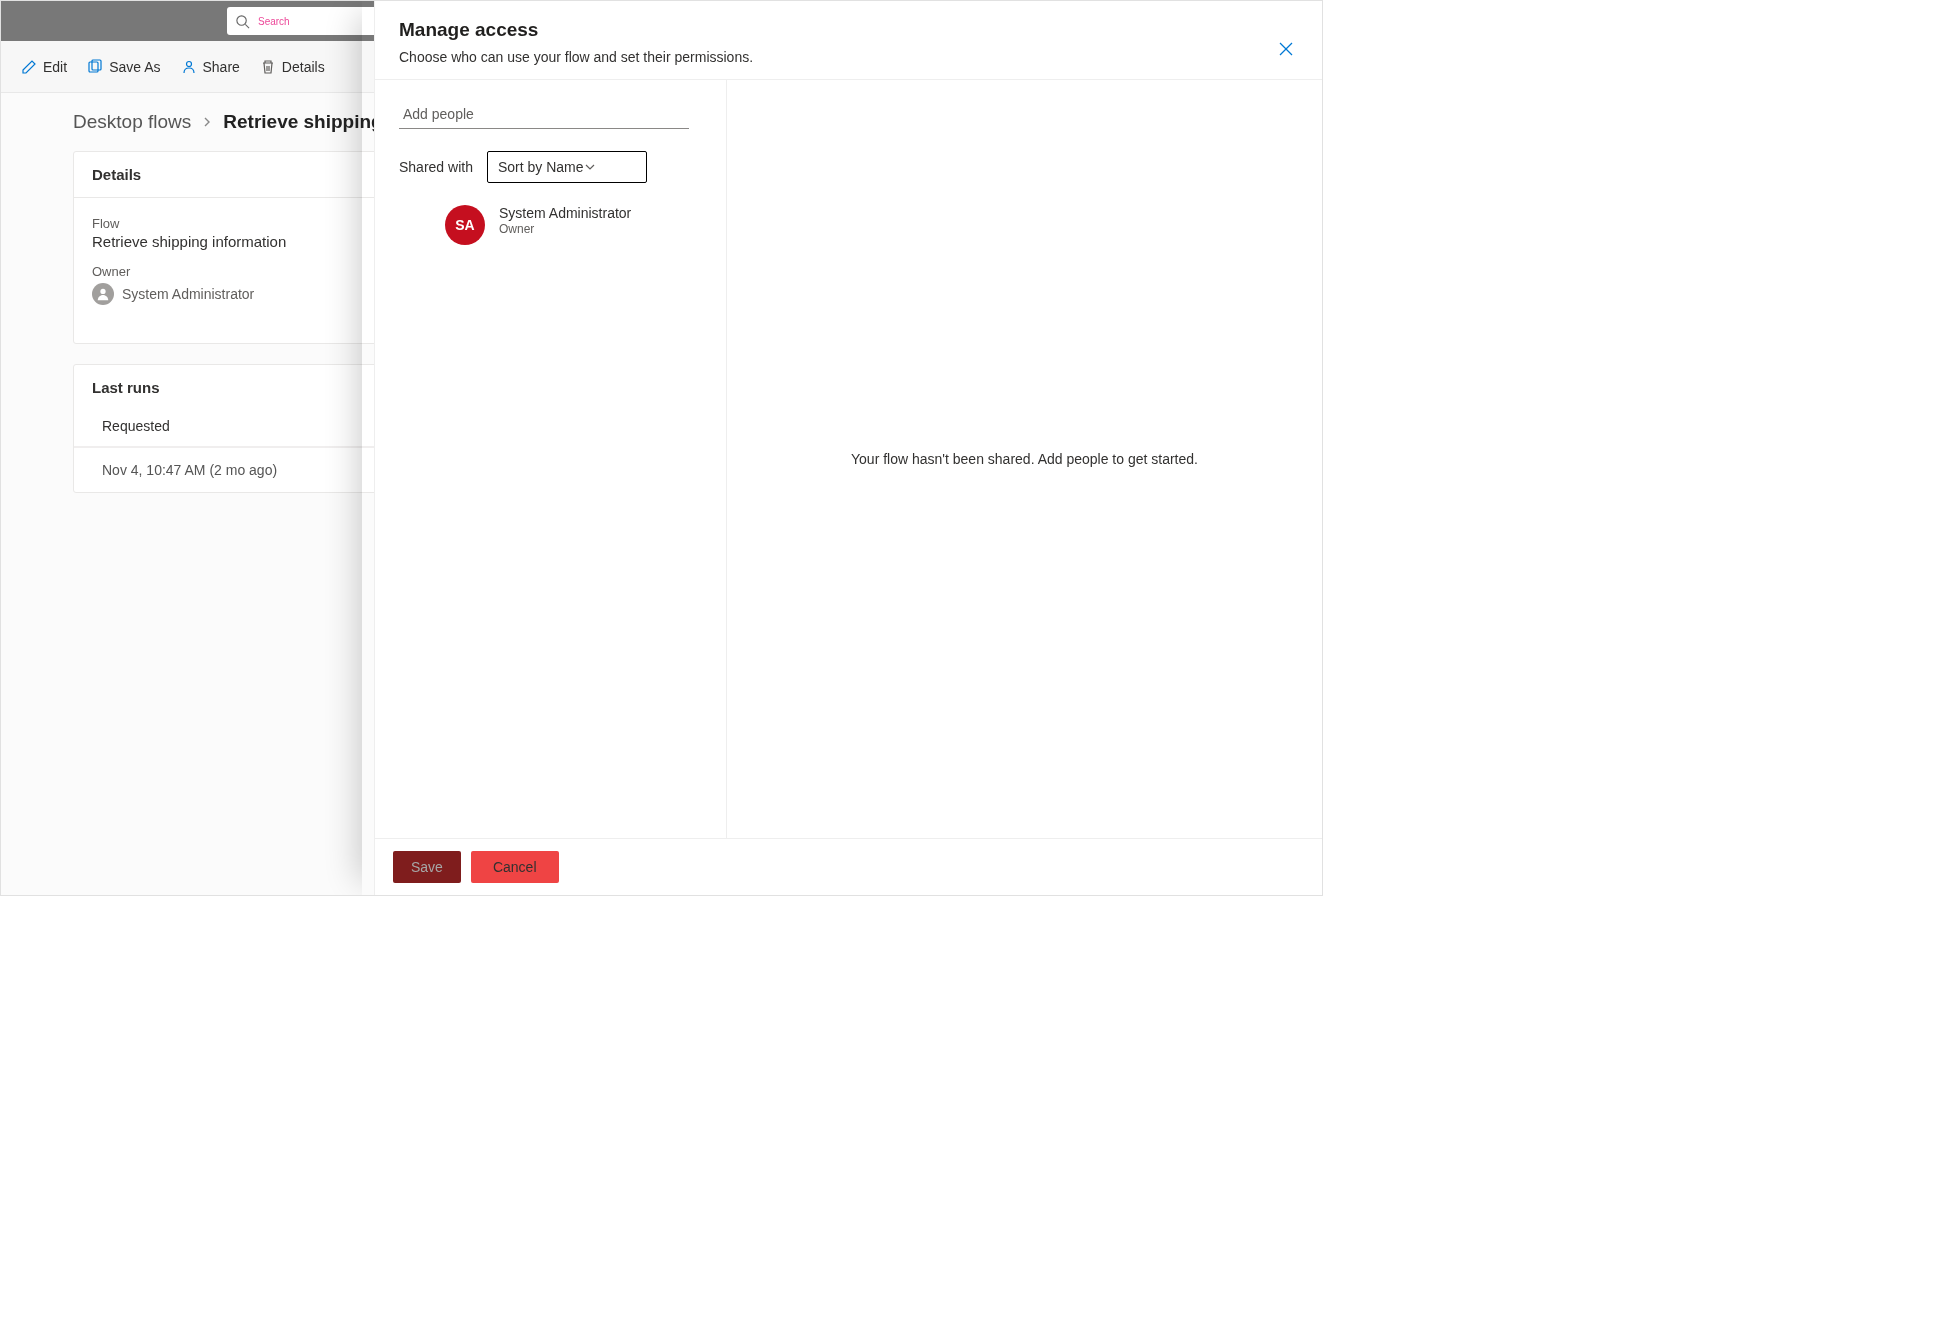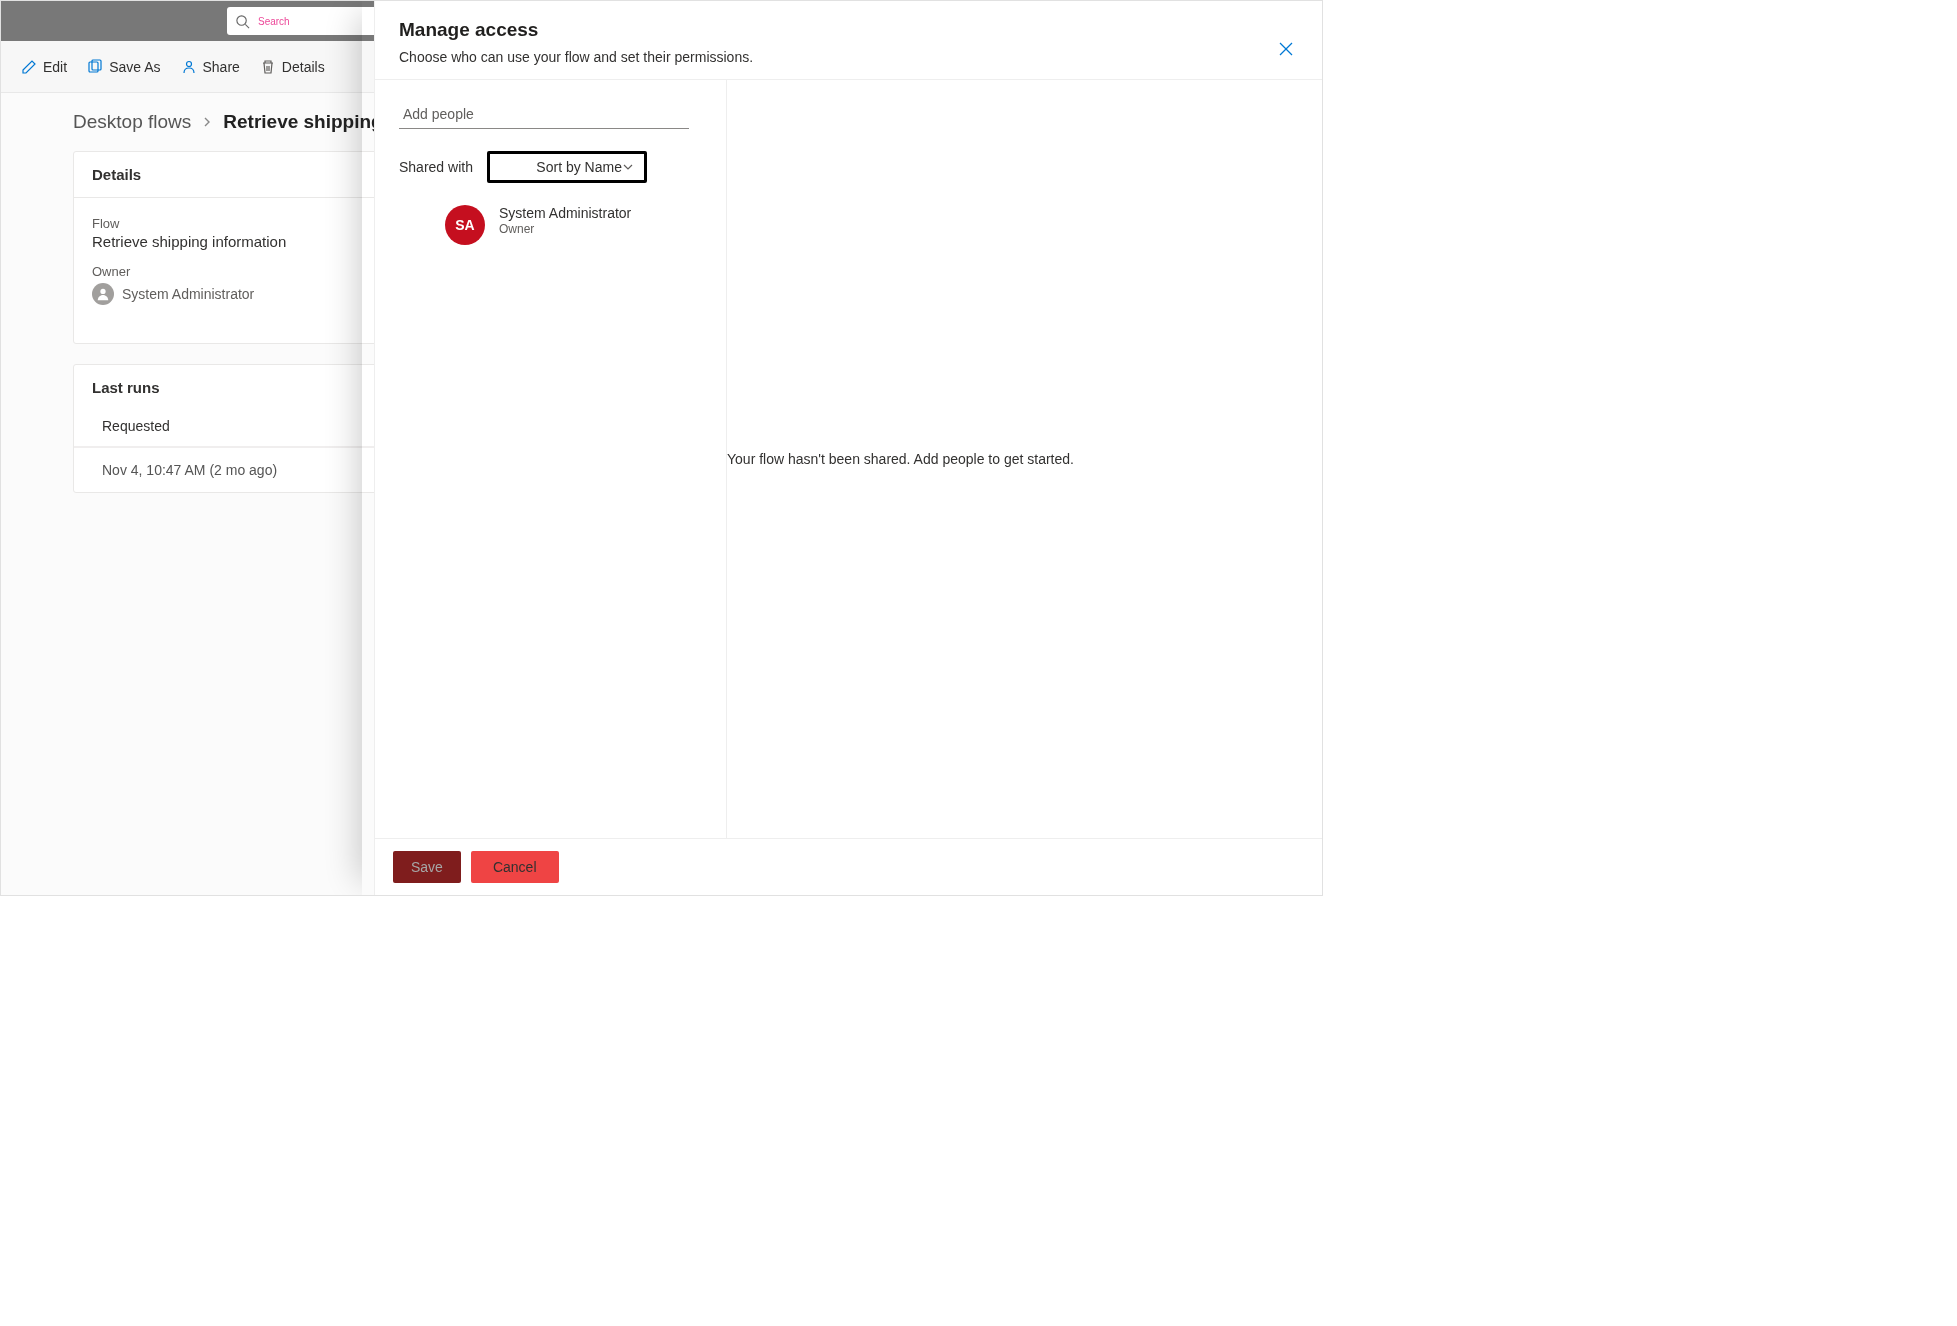--- a/index.html
+++ b/index.html
@@ -51,29 +51,29 @@
     border-left: 1px solid #eee;
   }
   .modal-header { padding: 18px 24px 14px 24px; border-bottom: 1px solid #eee; display: flex; align-items: flex-end; }
   .modal-header-left { flex: 1; }
   .modal-title { font-size: 19px; font-weight: 600; color: #201f1e; margin-bottom: 8px; }
   .modal-sub { font-size: 14px; color: #323130; }
   .modal-close { color: #0078d4; cursor: pointer; padding: 4px; margin-top: -2px; }
 
   .modal-body { flex: 1; display: flex; overflow: hidden; }
   .modal-left { width: 352px; border-right: 1px solid #eee; padding: 20px 24px; }
-  .modal-right { flex: 1; display: flex; align-items: center; justify-content: flex-start; }
+  .modal-right { flex: 1; display: flex; align-items: center; justify-content: center; }
   .empty-msg { font-size: 14px; color: #323130; text-align: center; }
 
   .add-input { width: 290px; border: none; border-bottom: 1px solid #8a8886; padding: 6px 4px; font-size: 14px; color: #323130; outline: none; }
   .add-input::placeholder { color: #605e5c; }
 
   .shared-row { display: flex; align-items: center; gap: 14px; margin-top: 22px; }
   .shared-label { font-size: 14px; color: #323130; }
-  .sort-select { position: relative; border: 3px solid #000000; border-radius: 2px; width: 160px; height: 32px; display: flex; align-items: center; padding: 0 10px; font-size: 14px; color: #323130; cursor: pointer; justify-content: flex-end; }
+  .sort-select { position: relative; border: 1px solid #000000; border-radius: 2px; width: 160px; height: 32px; display: flex; align-items: center; padding: 0 10px; font-size: 14px; color: #323130; cursor: pointer; justify-content: flex-start; }
 
   .person-row { display: flex; align-items: flex-start; gap: 14px; margin-top: 22px; padding-left: 46px; }
   .person-avatar { width: 40px; height: 40px; border-radius: 50%; background: #c50f1f; color: #fff; display: flex; align-items: center; justify-content: center; font-weight: 600; font-size: 14px; }
   .person-name { font-size: 14px; color: #323130; }
   .person-role { font-size: 12px; color: #605e5c; margin-top: 1px; }
 
   .modal-footer { border-top: 1px solid #eee; padding: 12px 18px; display: flex; gap: 10px; }
   .btn { height: 32px; padding: 0 18px; font-size: 14px; border-radius: 2px; cursor: pointer; display: inline-flex; align-items: center; }
   .btn-primary { background: #7f1d1d; color: #a6a6a6; border: none; }
   .btn-secondary { background: #ef4444; color: #323130; border: 4px solid #ef4444; }

